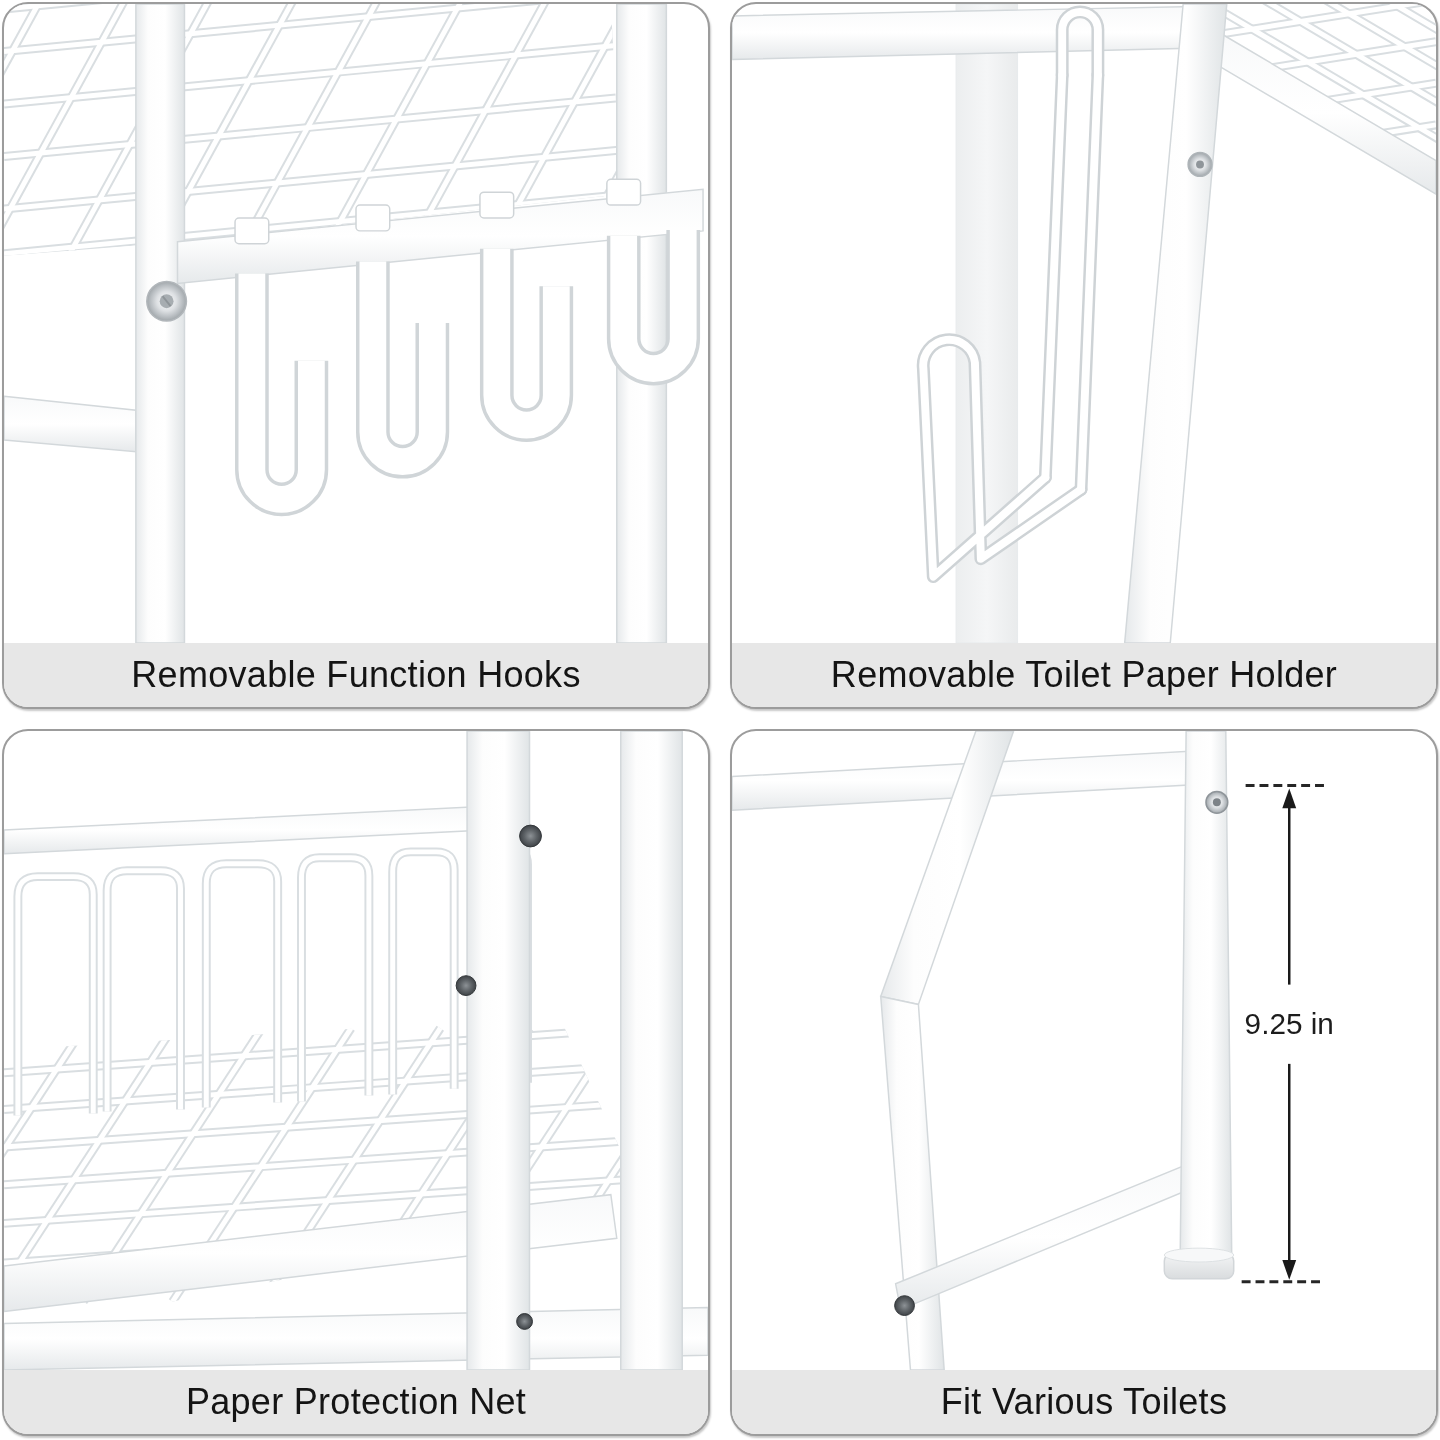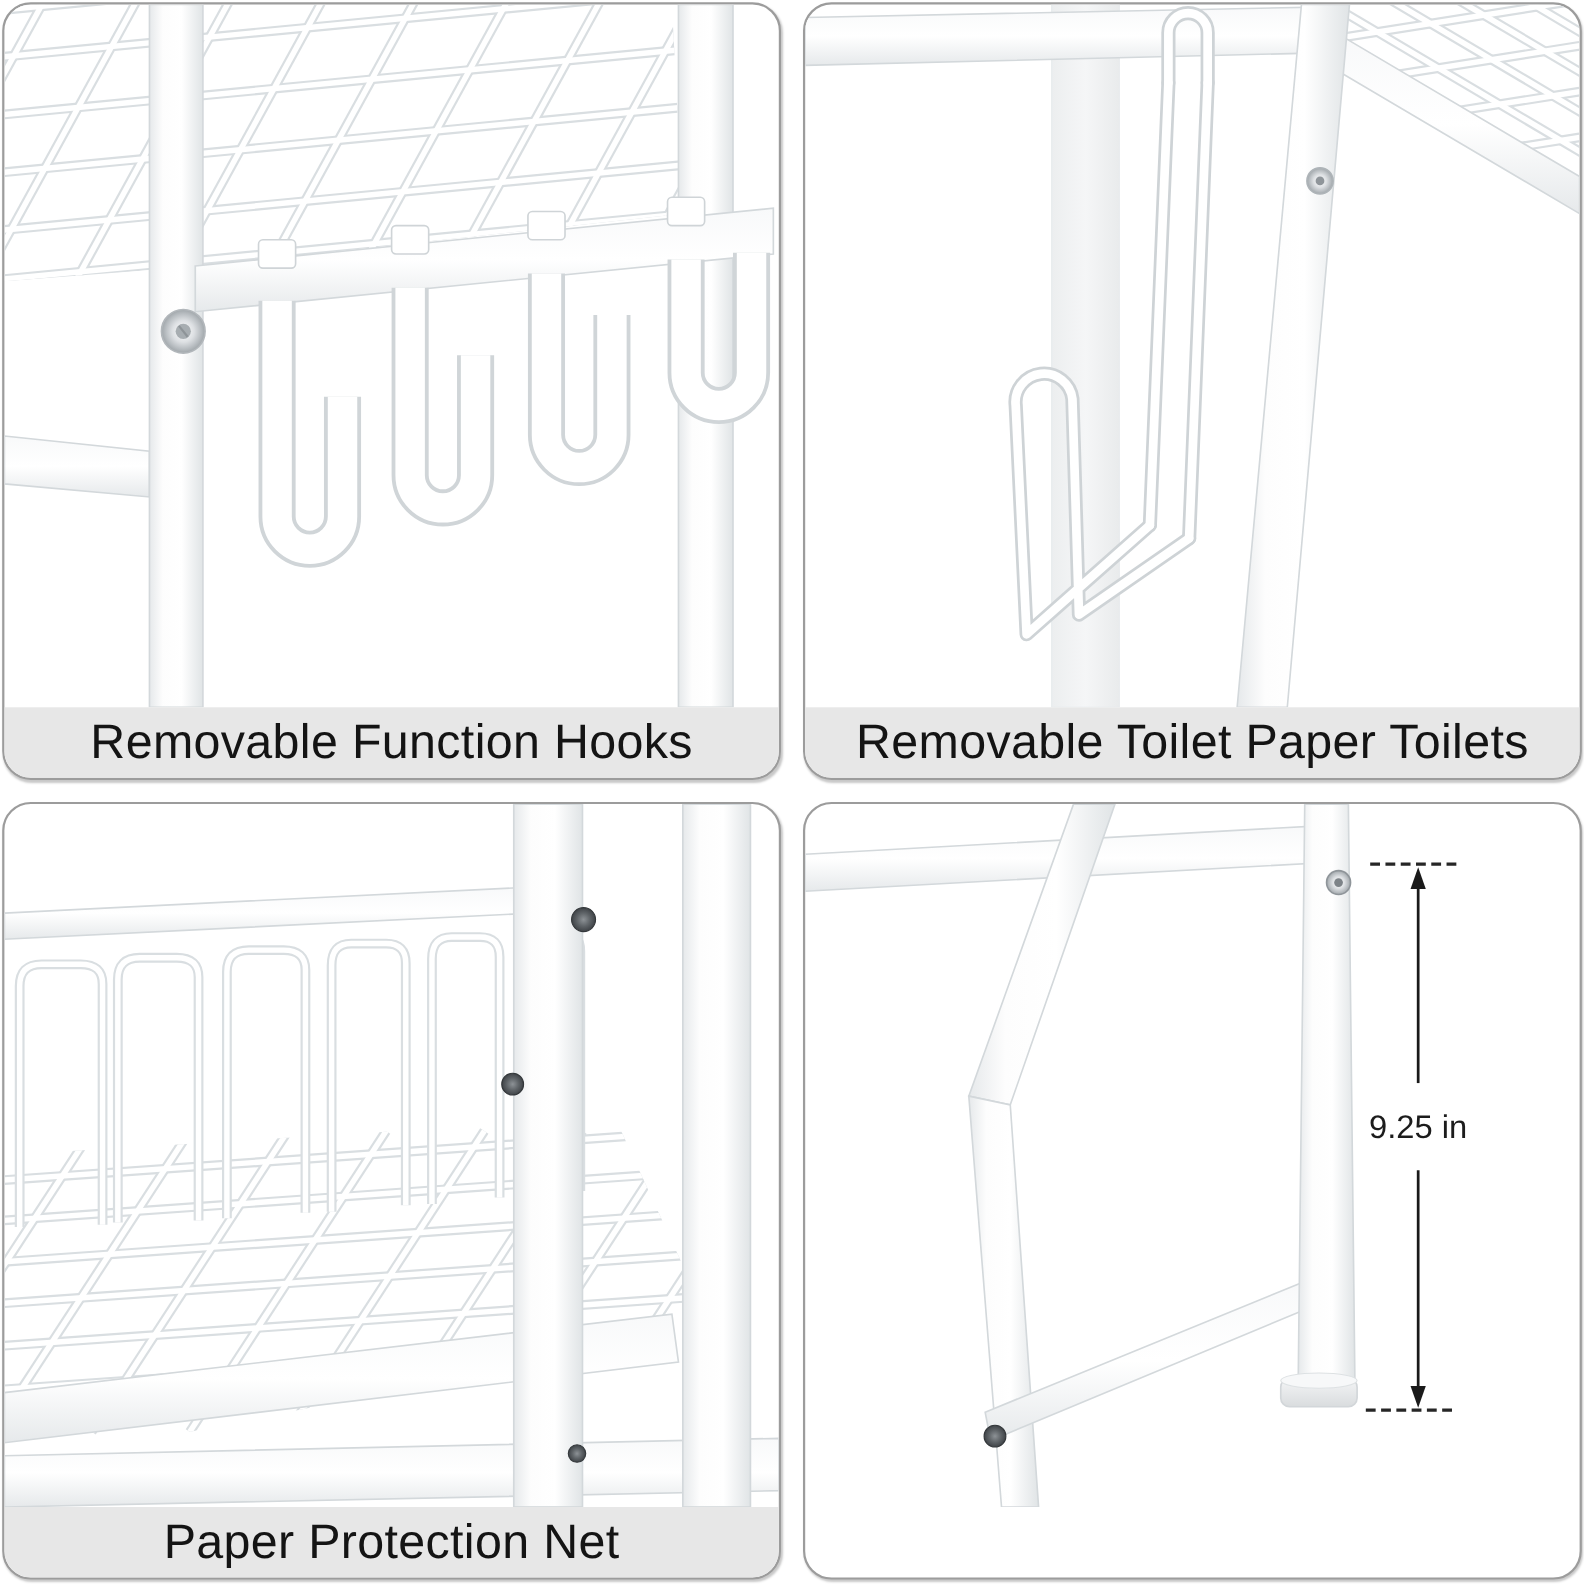--- a/index.html
+++ b/index.html
@@ -12,21 +12,21 @@
   .panel{
     position:relative;box-sizing:border-box;background:#ffffff;
     border:2px solid #9c9c9c;border-radius:26px;overflow:hidden;
     box-shadow:1px 2px 2px rgba(0,0,0,0.22);
   }
   .photo{position:absolute;top:0;left:0;right:0;bottom:64px;}
   .photo svg{width:100%;height:100%;display:block;}
   .caption{
     position:absolute;left:0;right:0;bottom:0;height:64px;background:#e7e7e7;
     display:flex;align-items:center;justify-content:center;
-    font-size:44px;color:#141414;letter-spacing:0.3px;white-space:nowrap;
+    font-size:36px;color:#141414;letter-spacing:0.3px;white-space:nowrap;
   }
   
   .wo{fill:none;stroke:#d9dee1;stroke-width:9;}
   .wi{fill:none;stroke:#ffffff;stroke-width:5;}
   
   .ko{fill:none;stroke:#d0d5d8;stroke-width:34;stroke-linecap:butt;stroke-linejoin:round;}
   .ki{fill:none;stroke:#ffffff;stroke-width:27;stroke-linecap:butt;stroke-linejoin:round;}
   
   .ho{fill:none;stroke:#ced3d6;stroke-width:13;stroke-linecap:round;stroke-linejoin:round;}
   .hi{fill:none;stroke:#ffffff;stroke-width:8;stroke-linecap:round;stroke-linejoin:round;}
@@ -198,21 +198,21 @@
           <path class="ho" d="M 333,72 L 316,478"></path>
           <path class="ho" d="M 369,72 L 352,490"></path>
           <path class="ho" d="M 316,478 L 203,578 L 193,368 A 26 26 0 0 1 245,362 L 251,560 L 352,490"></path>
           <path class="hi" d="M 333,72 L 333,26 A 18 18 0 0 1 369,26 L 369,72"></path>
           <path class="hi" d="M 333,72 L 316,478"></path>
           <path class="hi" d="M 369,72 L 352,490"></path>
           <path class="hi" d="M 316,478 L 203,578 L 193,368 A 26 26 0 0 1 245,362 L 251,560 L 352,490"></path>
         </g>
       </svg>
     </div>
-    <div class="caption">Removable Toilet Paper Toilets</div>
+    <div class="caption">Removable Toilet Paper Holder</div>
   </div>
 
   <div class="panel">
     <div class="photo">
       <svg viewBox="0 0 710 645" preserveAspectRatio="none">
         <defs>
           <clipPath id="c3">
               <polygon points="0,322 560,288 648,480 150,580 0,580"></polygon>
             </clipPath>
         </defs>
@@ -312,15 +312,16 @@
           <line class="dash" x1="518" y1="55" x2="598" y2="55"></line>
           <line class="dash" x1="514" y1="556" x2="598" y2="556"></line>
           <line class="arrow" x1="562" y1="72" x2="562" y2="256"></line>
           <line class="arrow" x1="562" y1="336" x2="562" y2="540"></line>
           <polygon class="ahead" points="562,58 555,78 569,78"></polygon>
           <polygon class="ahead" points="562,554 555,534 569,534"></polygon>
           <text class="dim" x="562" y="306" text-anchor="middle">9.25 in</text>
         </g>
       </svg>
     </div>
+    <div class="caption">Fit Various Toilets</div>
   </div>
 
 </div>
 
 </body></html>

